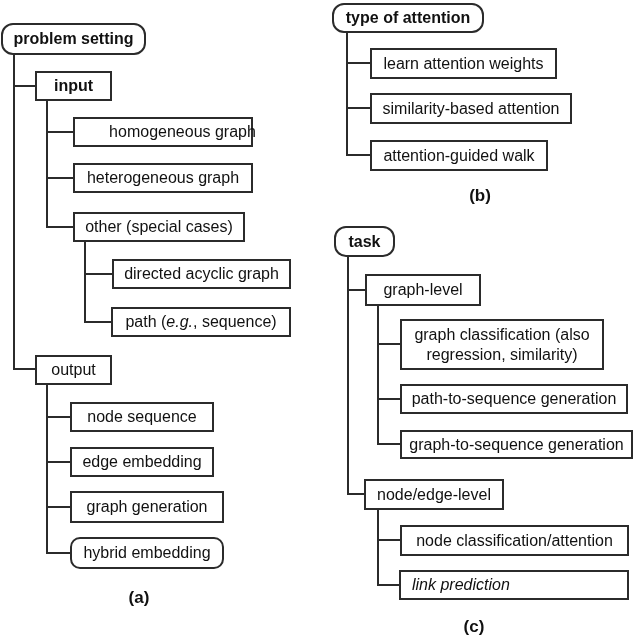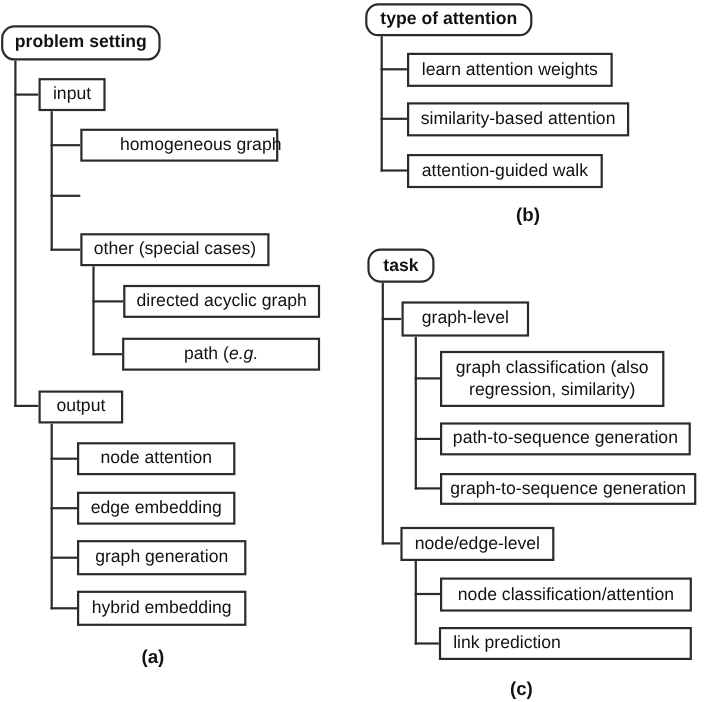--- a/index.html
+++ b/index.html
@@ -22,21 +22,21 @@
     display: flex;
     align-items: center;
     justify-content: center;
     text-align: center;
     font-size: 16px;
     line-height: 1.25;
     color: var(--text, #111);
     white-space: nowrap;
   }
   .box.bold { font-weight: bold; border-radius: 12px; }
-  .box.left-align { justify-content: flex-start; text-align: left; padding-left: 11px; }
+  .box.left-align { justify-content: flex-start; text-align: left; padding-left: 11px; font-style: italic; }
   .box.two-line { white-space: pre-line; }
   .vline, .hline { position: absolute; background: var(--line, #2b2b2b); }
   .vline { width: 2px; }
   .hline { height: 2px; }
   .caption {
     position: absolute;
     width: 60px;
     font-weight: bold;
     font-size: 17px;
     text-align: center;
@@ -59,33 +59,35 @@
   <div class="vline" style="left:84px; top:242px; height:81px;"></div>
   <div class="hline" style="left:84px; top:273px; width:28px;"></div>
   <div class="hline" style="left:84px; top:321px; width:27px;"></div>
   <div class="vline" style="left:46px; top:385px; height:169px;"></div>
   <div class="hline" style="left:46px; top:416px; width:24px;"></div>
   <div class="hline" style="left:46px; top:461px; width:24px;"></div>
   <div class="hline" style="left:46px; top:506px; width:24px;"></div>
   <div class="hline" style="left:46px; top:552px; width:24px;"></div>
 
   <div class="box bold" style="left:1px;   top:23px;  width:145px; height:32px;">problem setting</div>
-  <div class="box" style="left:35px;  top:71px;  width:61px;  height:30px;">input</div>
+  <div class="box" style="left:35px;  top:71px;  width:77px;  height:30px;font-weight:bold;">input</div>
   <div class="box" style="left:73px;  top:117px; width:180px; height:30px;padding-left:39px;">homogeneous graph</div>
+  <div class="box" style="left:73px;  top:163px; width:180px; height:30px;">heterogeneous graph</div>
   <div class="box" style="left:73px;  top:212px; width:172px; height:30px;">other (special cases)</div>
   <div class="box" style="left:112px; top:259px; width:179px; height:30px;">directed acyclic graph</div>
   <div class="box" style="left:111px; top:307px; width:180px; height:30px;">
       <span>path (</span>
       <em>e.g.</em>
+      <span>, sequence)</span>
     </div>
   <div class="box" style="left:35px;  top:355px; width:77px;  height:30px;">output</div>
-  <div class="box" style="left:70px;  top:402px; width:144px; height:30px;">node attention</div>
+  <div class="box" style="left:70px;  top:402px; width:144px; height:30px;">node sequence</div>
   <div class="box" style="left:70px;  top:447px; width:144px; height:30px;">edge embedding</div>
   <div class="box" style="left:70px;  top:491px; width:154px; height:32px;">graph generation</div>
-  <div class="box" style="left:70px;  top:537px; width:154px; height:32px;">hybrid embedding</div>
+  <div class="box" style="left:70px;  top:537px; width:154px; height:32px;border-radius:10px;">hybrid embedding</div>
   <div class="caption" style="left:109px; top:588px;">(a)</div>
 
   <div class="vline" style="left:346px; top:33px;  height:123px;"></div>
   <div class="hline" style="left:346px; top:62px;  width:24px;"></div>
   <div class="hline" style="left:346px; top:107px; width:24px;"></div>
   <div class="hline" style="left:346px; top:154px; width:24px;"></div>
 
   <div class="box bold" style="left:332px; top:3px;   width:152px; height:30px;">type of attention</div>
   <div class="box" style="left:370px; top:48px;  width:187px; height:31px;">learn attention weights</div>
   <div class="box" style="left:370px; top:93px;  width:202px; height:31px;">similarity-based attention</div>

